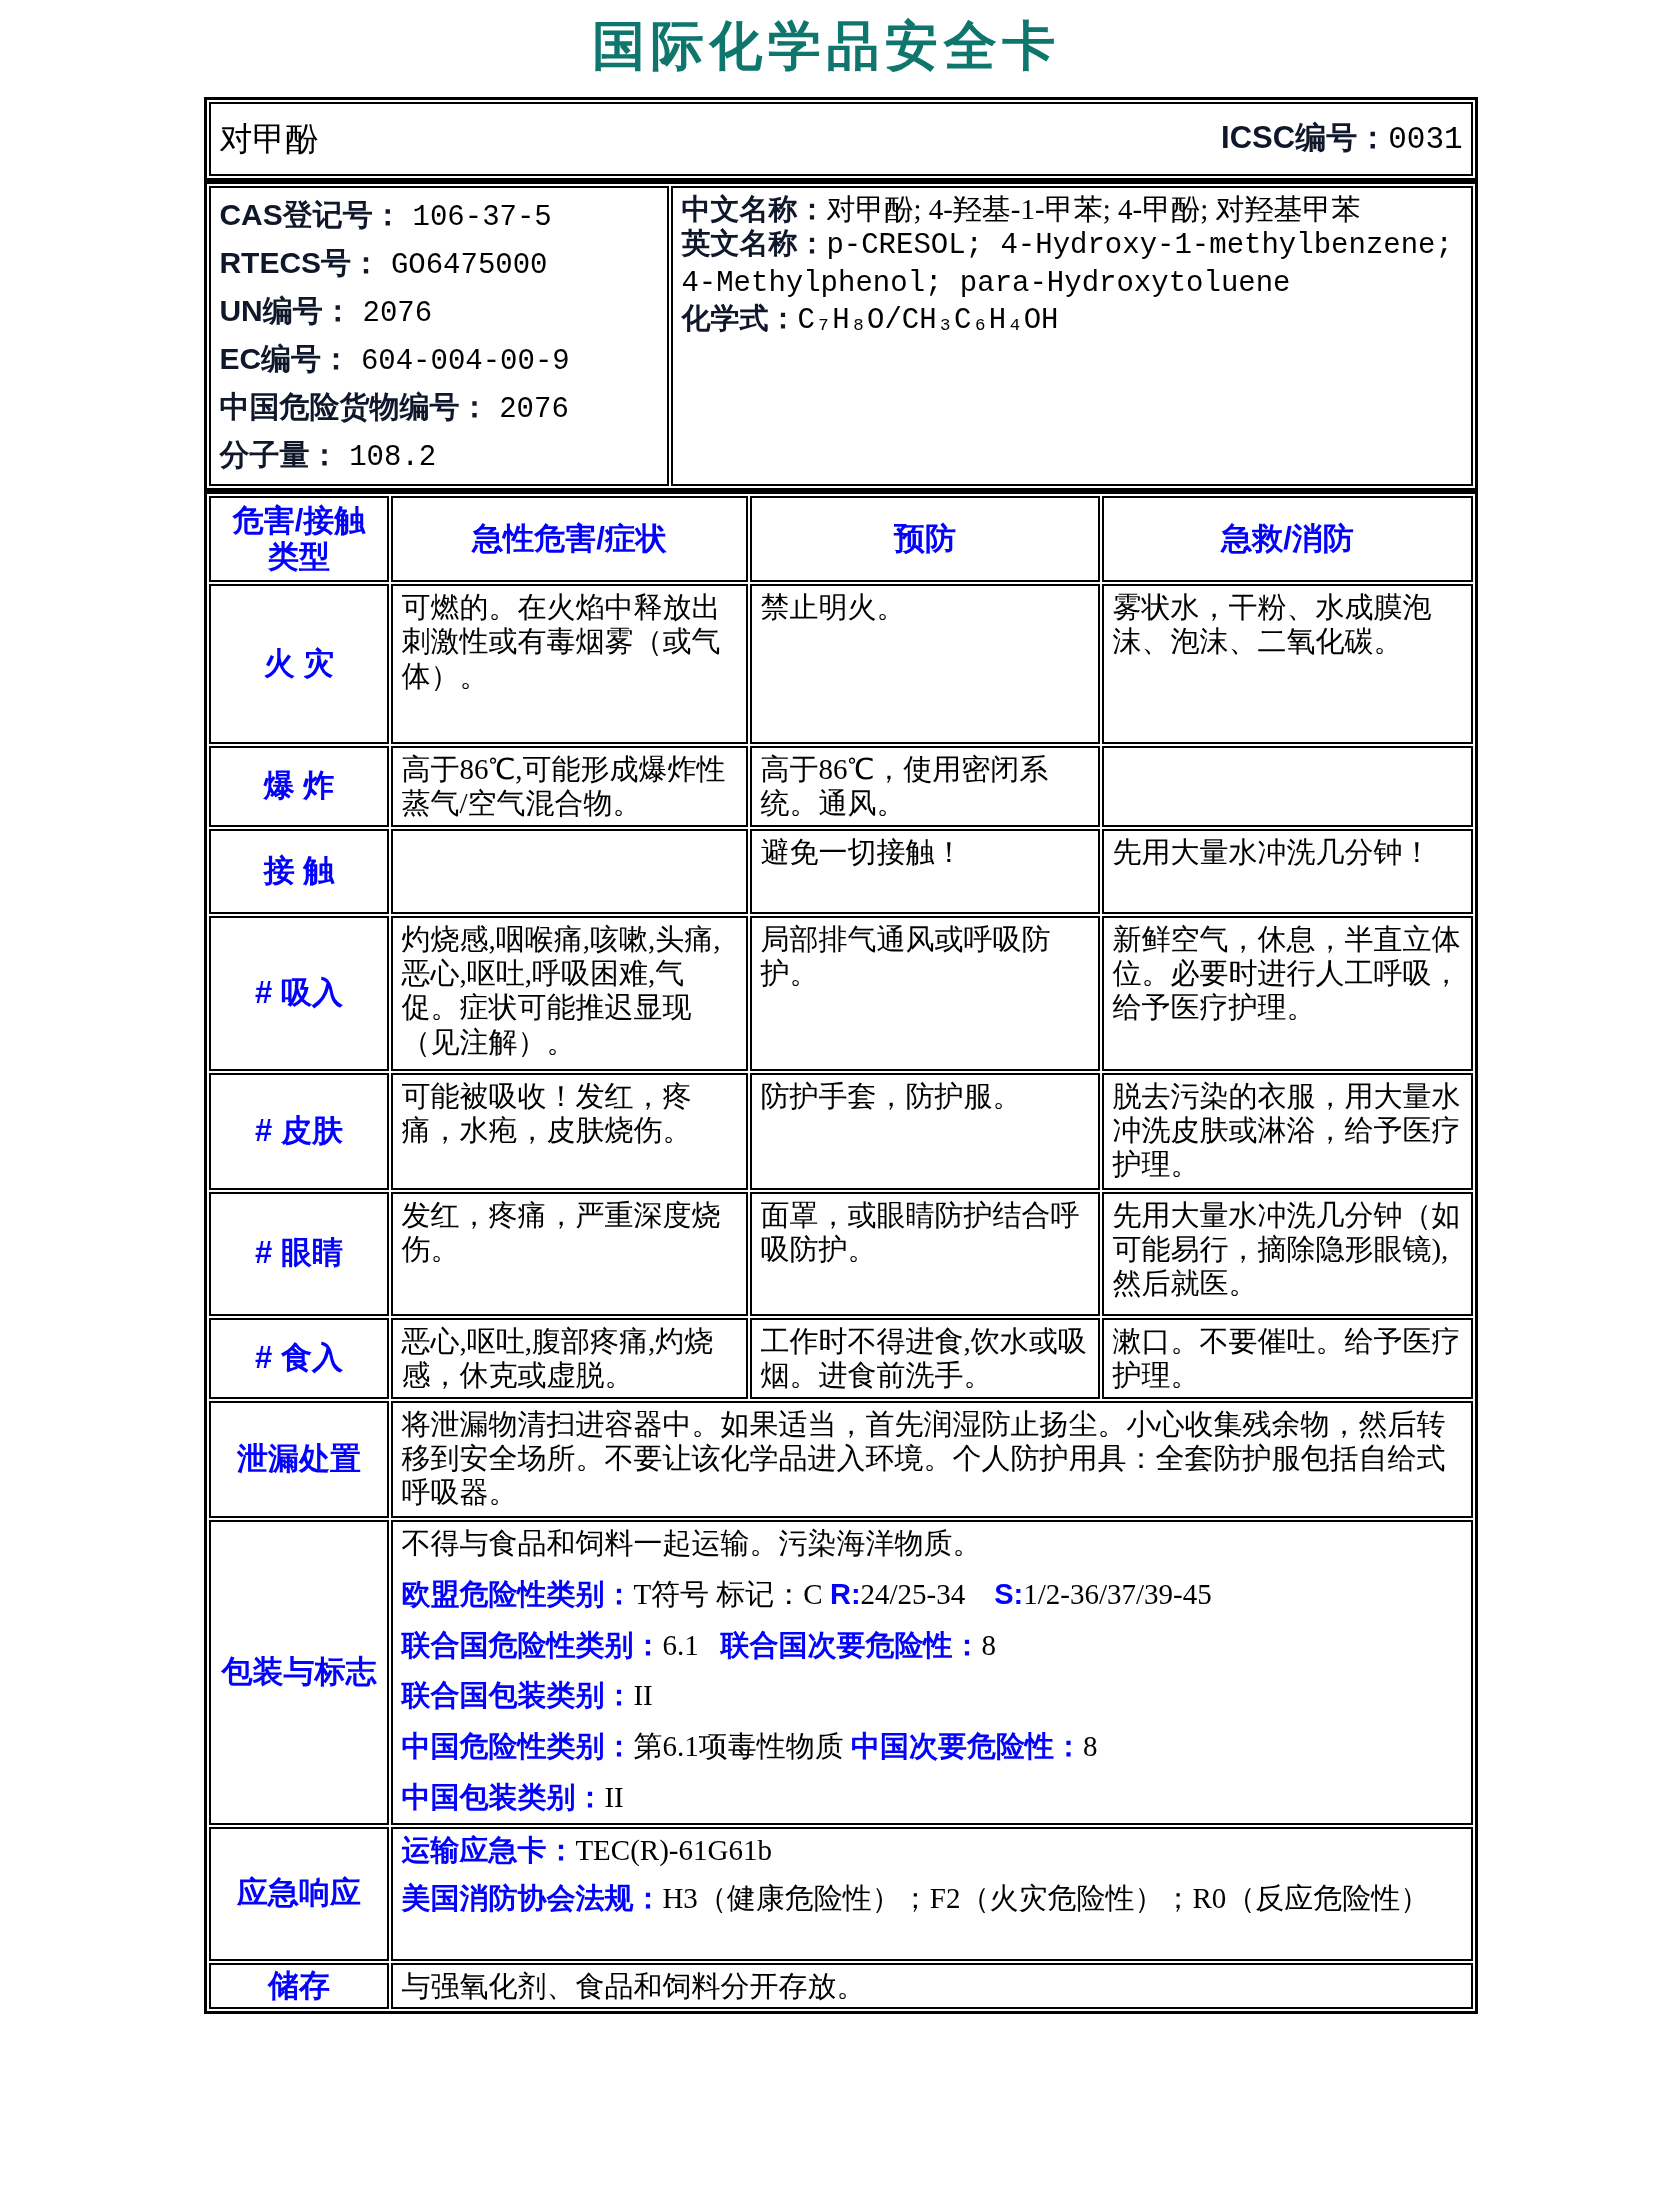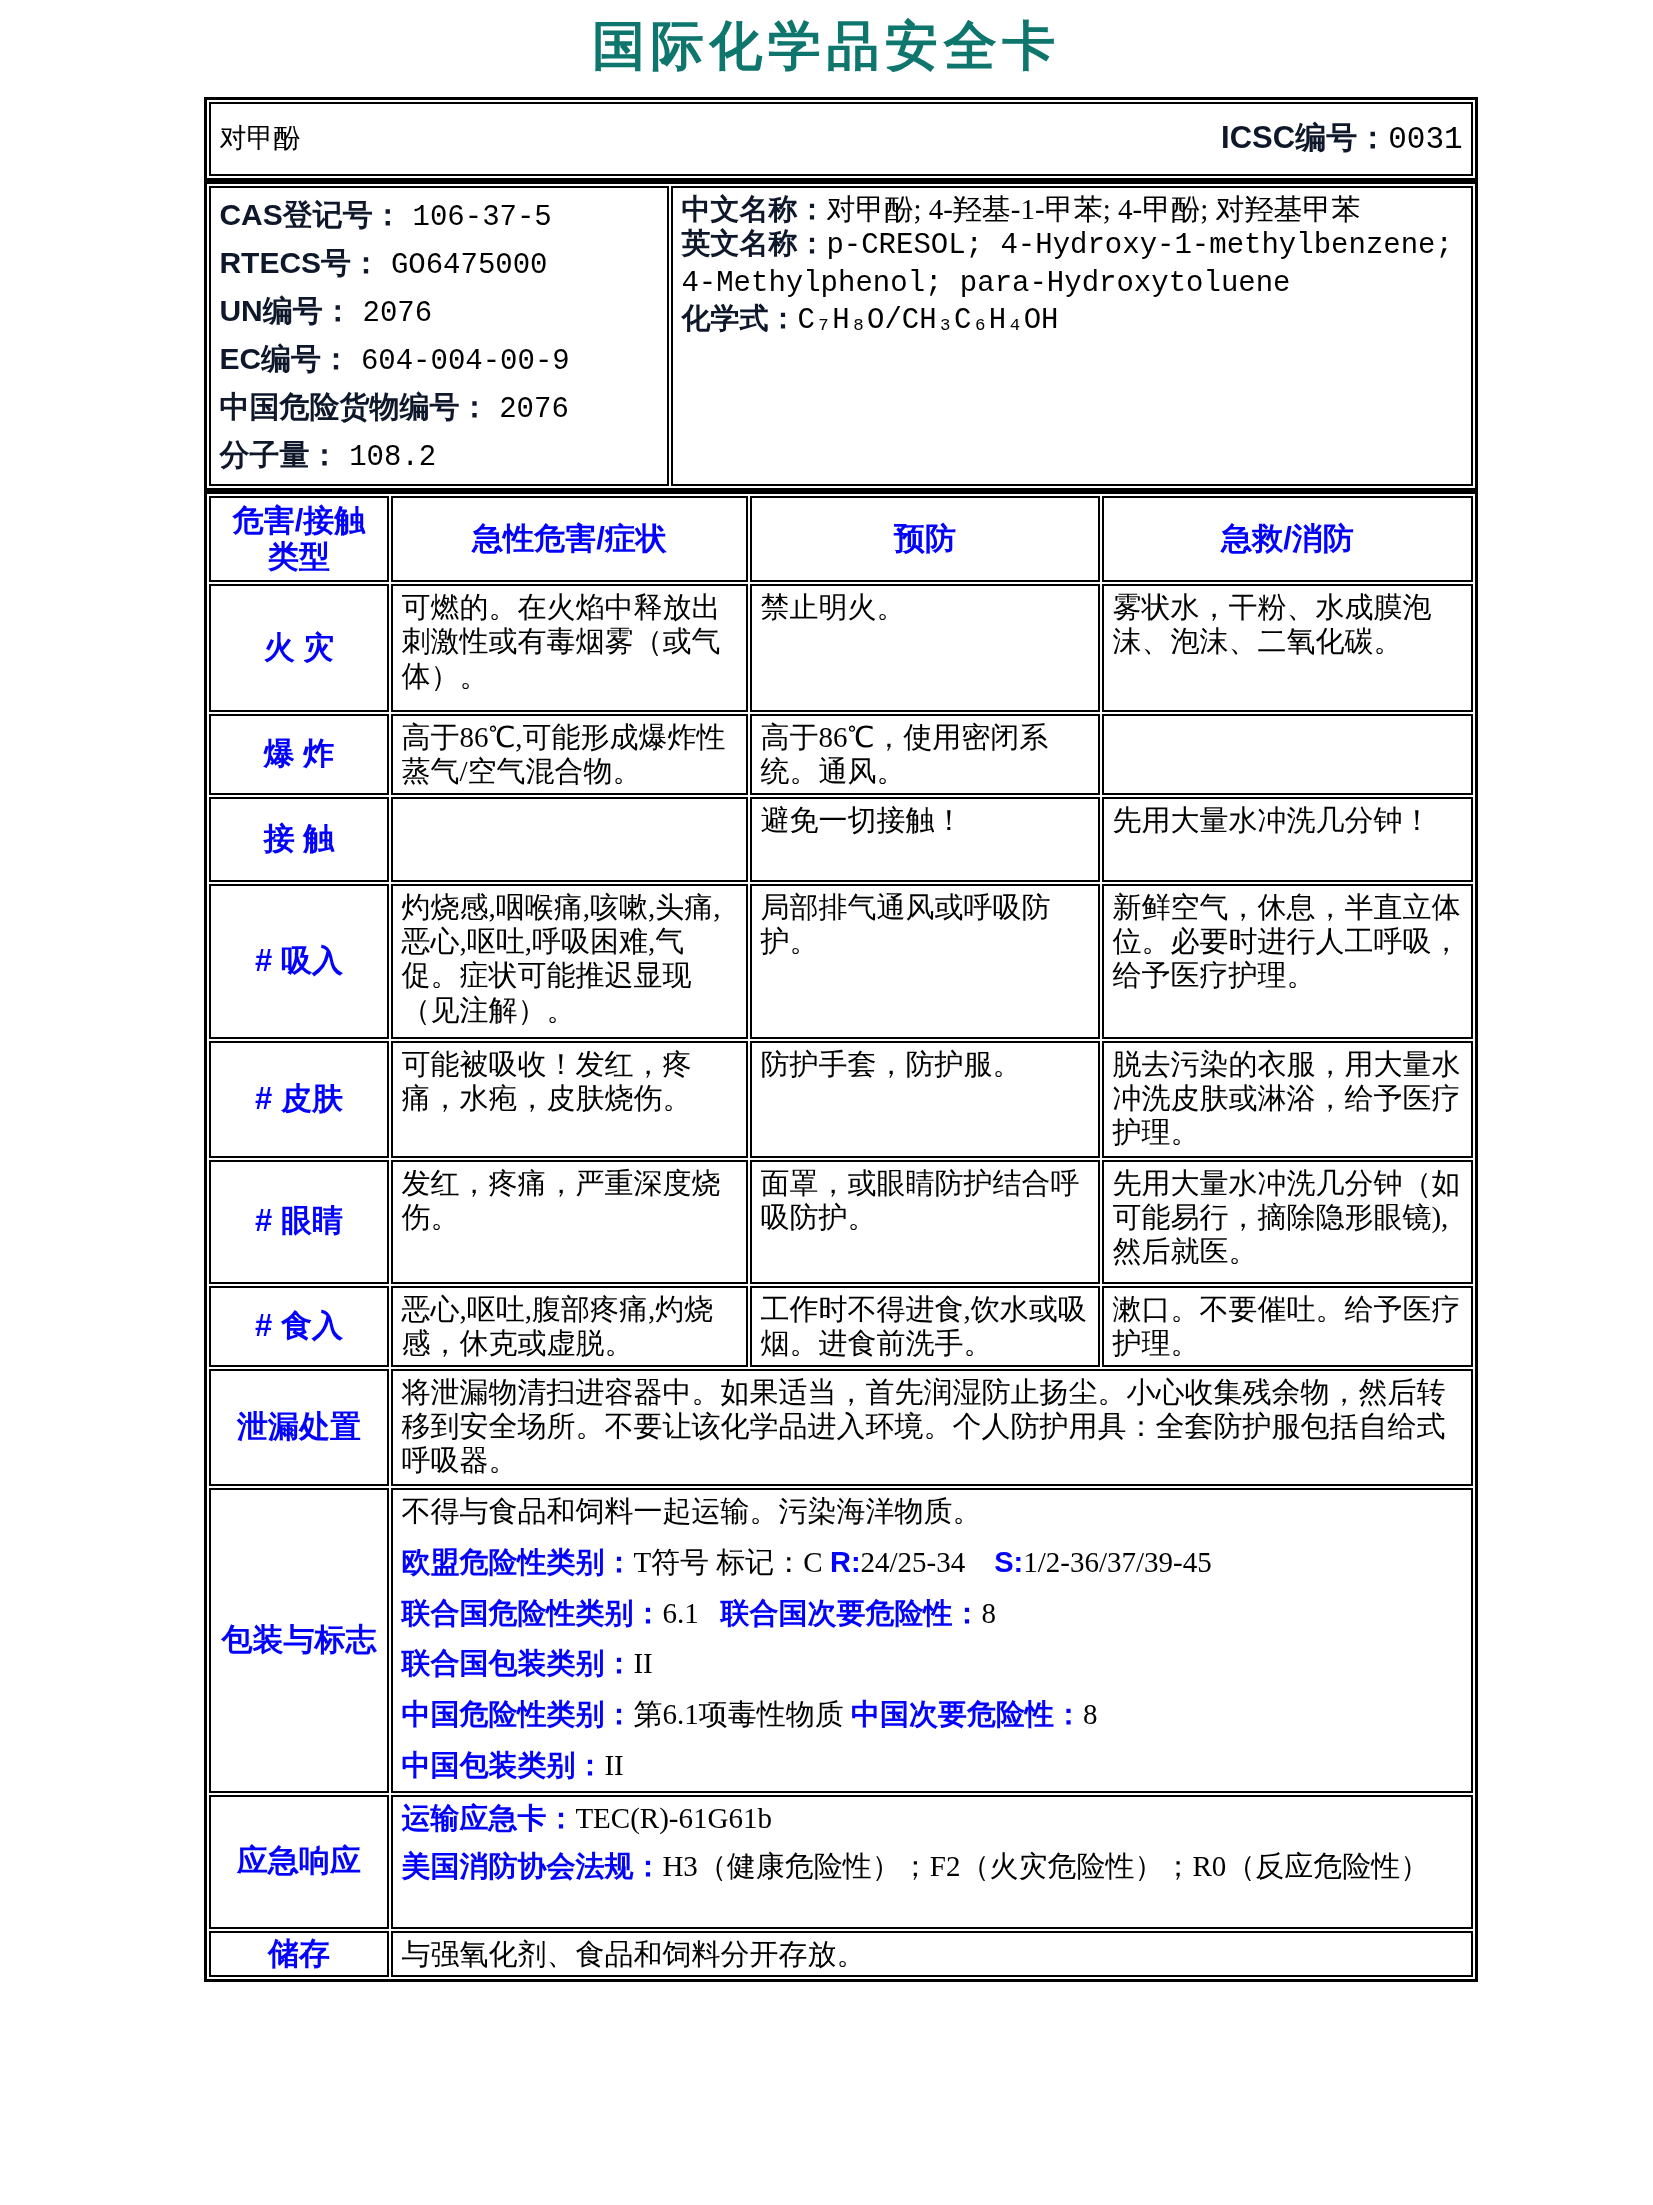--- a/index.html
+++ b/index.html
@@ -17,21 +17,21 @@
     width:100%;border-collapse:separate;border-spacing:2.8px;
     border:3.5px solid #000;background:#fff;table-layout:fixed;
   }
   td{
     border:2.1px solid #000;box-sizing:border-box;
     vertical-align:top;padding:4.2px 8.4px;
     font-size:29px;line-height:1.18;color:#000;
     overflow:hidden;
   }
   .flexrow{display:flex;justify-content:space-between;align-items:center;height:100%;}
-  .substance{font-size:27px;text-align:center;}
+  .substance{font-size:33px;text-align:center;}
   .blue-lbl{
     color:#0f172a;font-weight:bold;
     font-family:"Liberation Sans",sans-serif;
   }
   .mono{font-family:"Liberation Mono",monospace;}
   .icsc{font-size:31px;}
   .id-line{line-height:45px;white-space:nowrap;}
   .id-line .blue-lbl{font-size:30px;}
   .id-line .val{margin-left:9.8px;}
   .names-cell .blk{margin:0;}
@@ -124,21 +124,21 @@
       <td class="hdr-cell" style="height:74px;">
         <span class="ln">危害/接触</span>
         <span class="ln">类型</span>
       </td>
       <td class="hdr-cell">急性危害/症状</td>
       <td class="hdr-cell">预防</td>
       <td class="hdr-cell">急救/消防</td>
     </tr>
 
     <tr>
-      <td class="type-cell" style="height:128px;">火 灾</td>
+      <td class="type-cell" style="height:160px;">火 灾</td>
       <td>可燃的。在火焰中释放出刺激性或有毒烟雾（或气体）。</td>
       <td>禁止明火。</td>
       <td>雾状水，干粉、水成膜泡沫、泡沫、二氧化碳。</td>
     </tr>
 
     <tr>
       <td class="type-cell" style="height:79px;">爆 炸</td>
       <td>高于86℃,可能形成爆炸性蒸气/空气混合物。</td>
       <td>高于86℃，使用密闭系统。通风。</td>
       <td></td>

